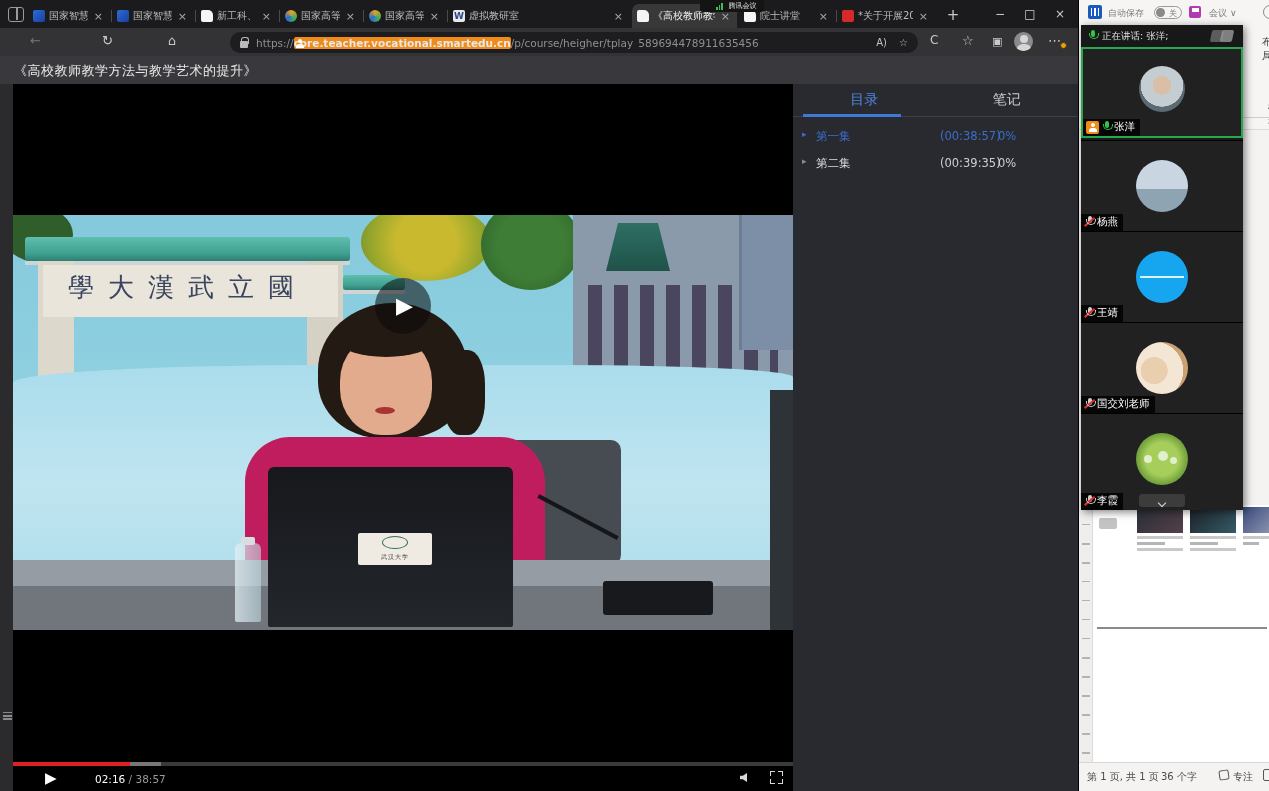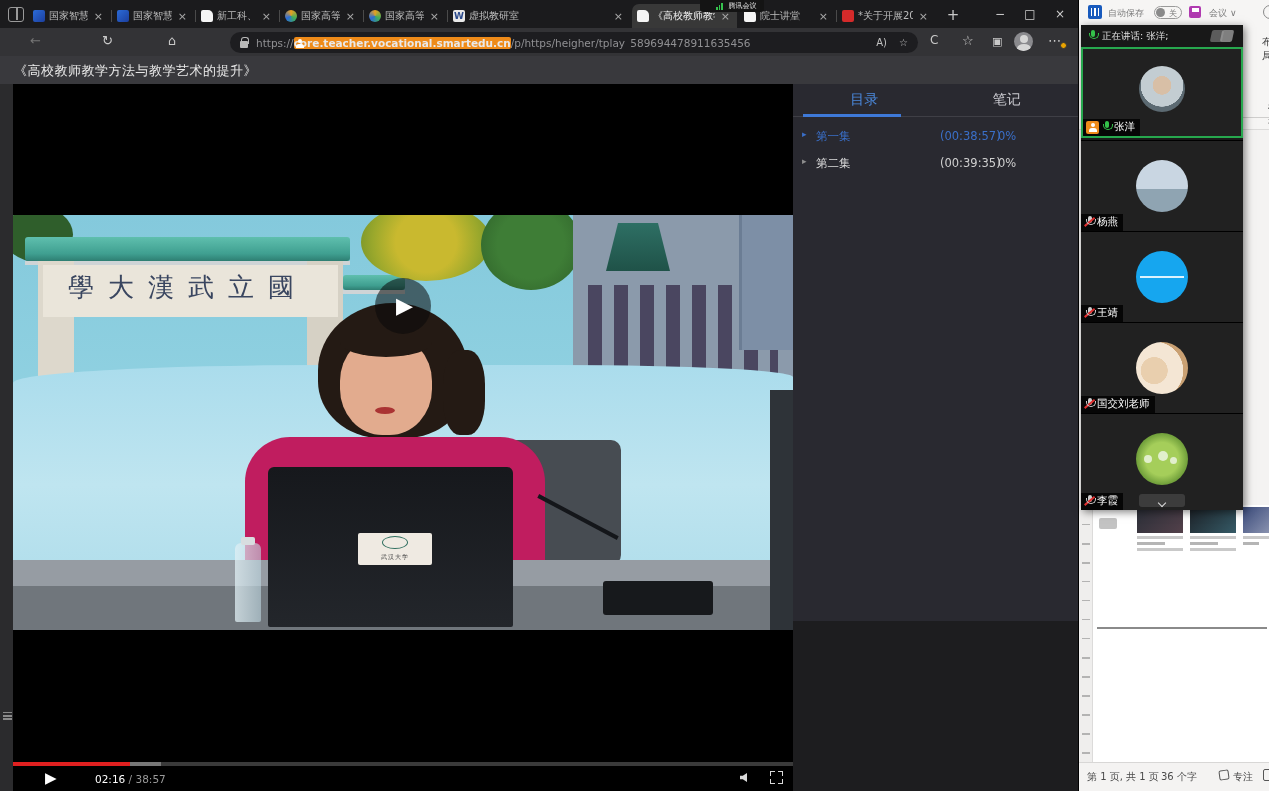--- a/index.html
+++ b/index.html
@@ -84,21 +84,21 @@
      clip-path:polygon(0 30%,40% 30%,100% 0,100% 100%,40% 70%,0 70%); }
   .speaker::after { content:""; position:absolute; left:8px; top:1px; width:5px; height:7px; border:1.5px solid #d9d9d9; border-left:none; border-radius:0 6px 6px 0; }
   .fsbtn { position:absolute; left:757px; top:5px; width:13px; height:13px; }
   .fsbtn i { position:absolute; width:5px; height:5px; border:1.8px solid #d9d9d9; }
   .fsbtn i:nth-child(1){left:0;top:0;border-right:none;border-bottom:none;}
   .fsbtn i:nth-child(2){right:0;top:0;border-left:none;border-bottom:none;}
   .fsbtn i:nth-child(3){left:0;bottom:0;border-right:none;border-top:none;}
   .fsbtn i:nth-child(4){right:0;bottom:0;border-left:none;border-top:none;}
 
   
-  .coursepanel { position:absolute; left:793px; top:84px; width:285px; height:537px; background:#292930; }
+  .coursepanel { position:absolute; left:793px; top:84px; width:285px; height:707px; background:#292930; }
   .ctabs { position:absolute; left:0; top:0; width:100%; height:33px; border-bottom:1px solid #3f3f46; display:flex; }
   .ctab { flex:1; text-align:center; font-size:14px; color:#c9c9cf; line-height:30px; position:relative; }
   .ctab.on { color:#4b8ade; }
   .ctab.on::after { content:""; position:absolute; left:10px; right:35px; bottom:-1px; height:3px; background:#3e79d8; }
   .citem { position:absolute; left:0; width:100%; height:18px; font-size:11.5px; }
   .citem .ar { position:absolute; left:9px; top:1px; font-size:9px; }
   .citem .tt { position:absolute; left:23px; top:1px; }
   .citem .tm { position:absolute; left:147px; top:1px; }
   .citem .pc { position:absolute; left:205px; top:1px; }
   .citem.sel, .citem.sel .ar { color:#3a6fc8; }
@@ -245,21 +245,21 @@
         <span class="ftxt">腾讯会议</span>
       </div>
     </div>
 
     <div class="navbar">
       <span class="navico" style="left:30px;color:#777">←</span>
       <span class="navico" style="left:102px">↻</span>
       <span class="navico" style="left:168px">⌂</span>
       <div class="urlpill">
         <span class="lock"></span>
-        <span class="url"><span class="dim">https://</span><span class="host">core.teacher.vocational.smartedu.cn</span><span class="dim">/p/https/heigher/tplay_589694478911635456</span></span>
+        <span class="url"><span class="dim">https://</span><span class="host">core.teacher.vocational.smartedu.cn</span><span class="dim">/p/course/heigher/tplay_589694478911635456</span></span>
         <span class="pillico">A)</span>
         <span class="pillico">☆</span>
       </div>
       <span class="navico" style="left:930px;font-size:12px">C</span>
       <div class="tsep" style="left:952px;top:38px"></div>
       <span class="navico" style="left:962px">☆</span>
       <span class="navico" style="left:992px;font-size:11px;top:7px">▣</span>
       <div class="avatar20"></div>
       <span class="navico" style="left:1048px">⋯</span>
       <span class="morebadge"></span>

